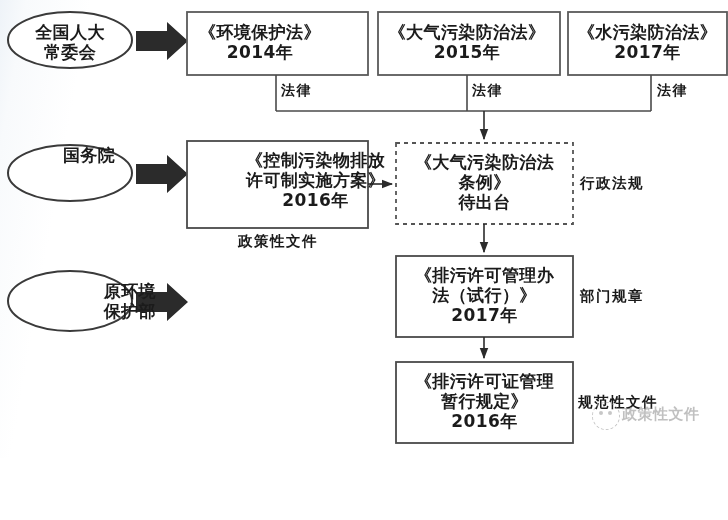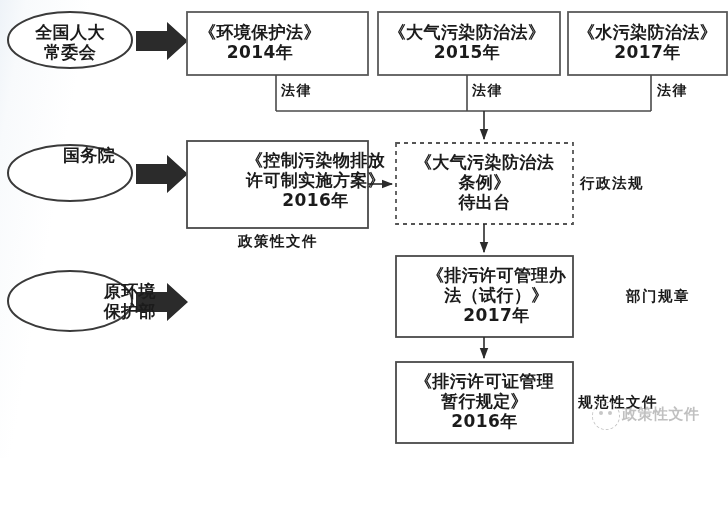--- a/index.html
+++ b/index.html
@@ -190,30 +190,30 @@
   <div class="tx edge-label" style="left:281px; top:82px; width:60px; text-align:left;">法律</div>
   <div class="tx edge-label" style="left:472px; top:82px; width:60px; text-align:left;">法律</div>
   <div class="tx edge-label" style="left:657px; top:82px; width:60px; text-align:left;">法律</div>
 
   <div class="tx box-label" style="left:187px; top:150px; width:181px;margin-left:38px;">《控制污染物排放
 许可制实施方案》
 2016年</div>
   <div class="tx box-label" style="left:396px; top:152px; width:177px;">《大气污染防治法
 条例》
 待出台</div>
-  <div class="tx box-label" style="left:396px; top:265px; width:177px;padding-left:12px;">《排污许可管理办
+  <div class="tx box-label" style="left:396px; top:265px; width:177px;">《排污许可管理办
 法（试行）》
 2017年</div>
   <div class="tx box-label" style="left:396px; top:371px; width:177px;">《排污许可证管理
 暂行规定》
 2016年</div>
 
   <div class="tx side-label" style="left:218px; top:232px; width:120px; text-align:center;">政策性文件</div>
   <div class="tx side-label" style="left:580px; top:174px; width:110px; text-align:left;">行政法规</div>
-  <div class="tx side-label" style="left:580px; top:287px; width:110px; text-align:right;">部门规章</div>
+  <div class="tx side-label" style="left:580px; top:287px; width:110px; text-align:left;">部门规章</div>
   <div class="tx side-label" style="left:578px; top:393px; width:130px; text-align:left;">规范性文件</div>
 
   <div class="watermark">
     <div class="wm-logo"></div>
     <div class="wm-text">政策性文件</div>
   </div>
 
 
 </div>
 

